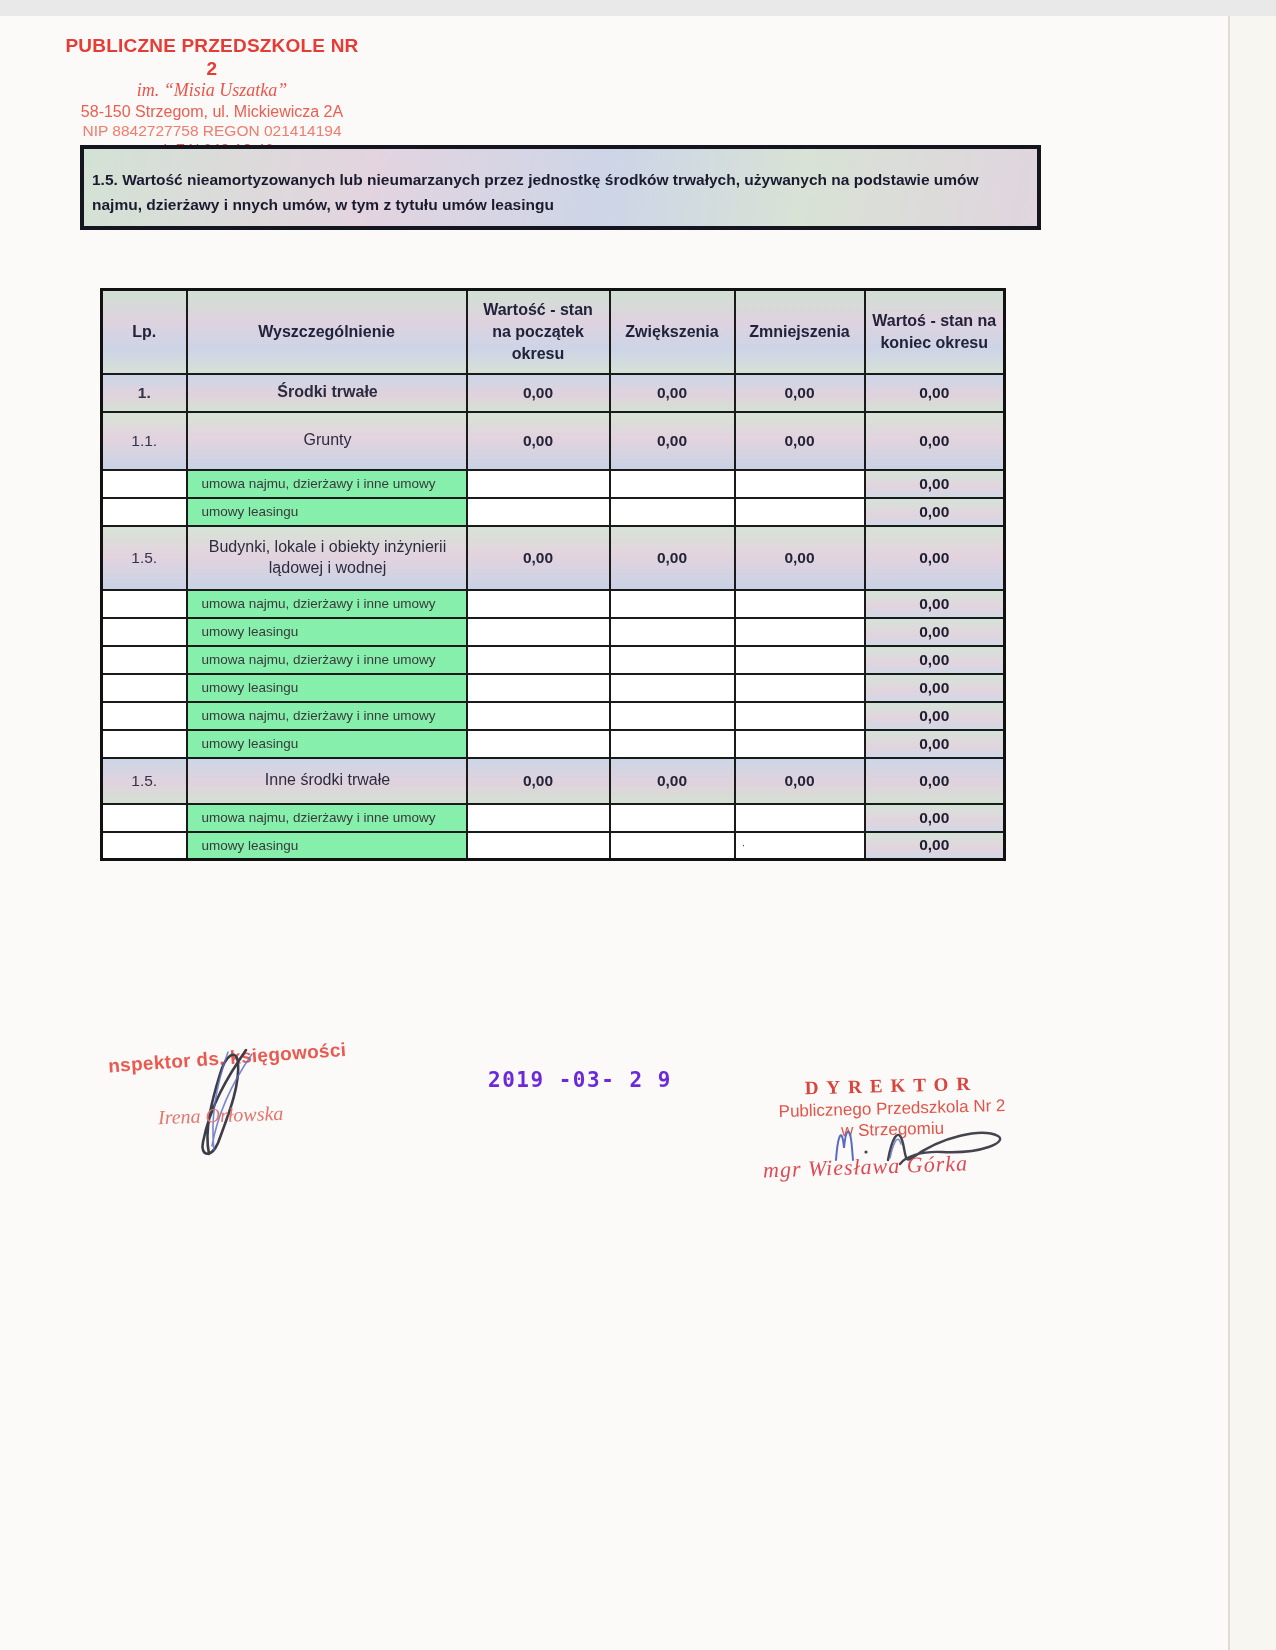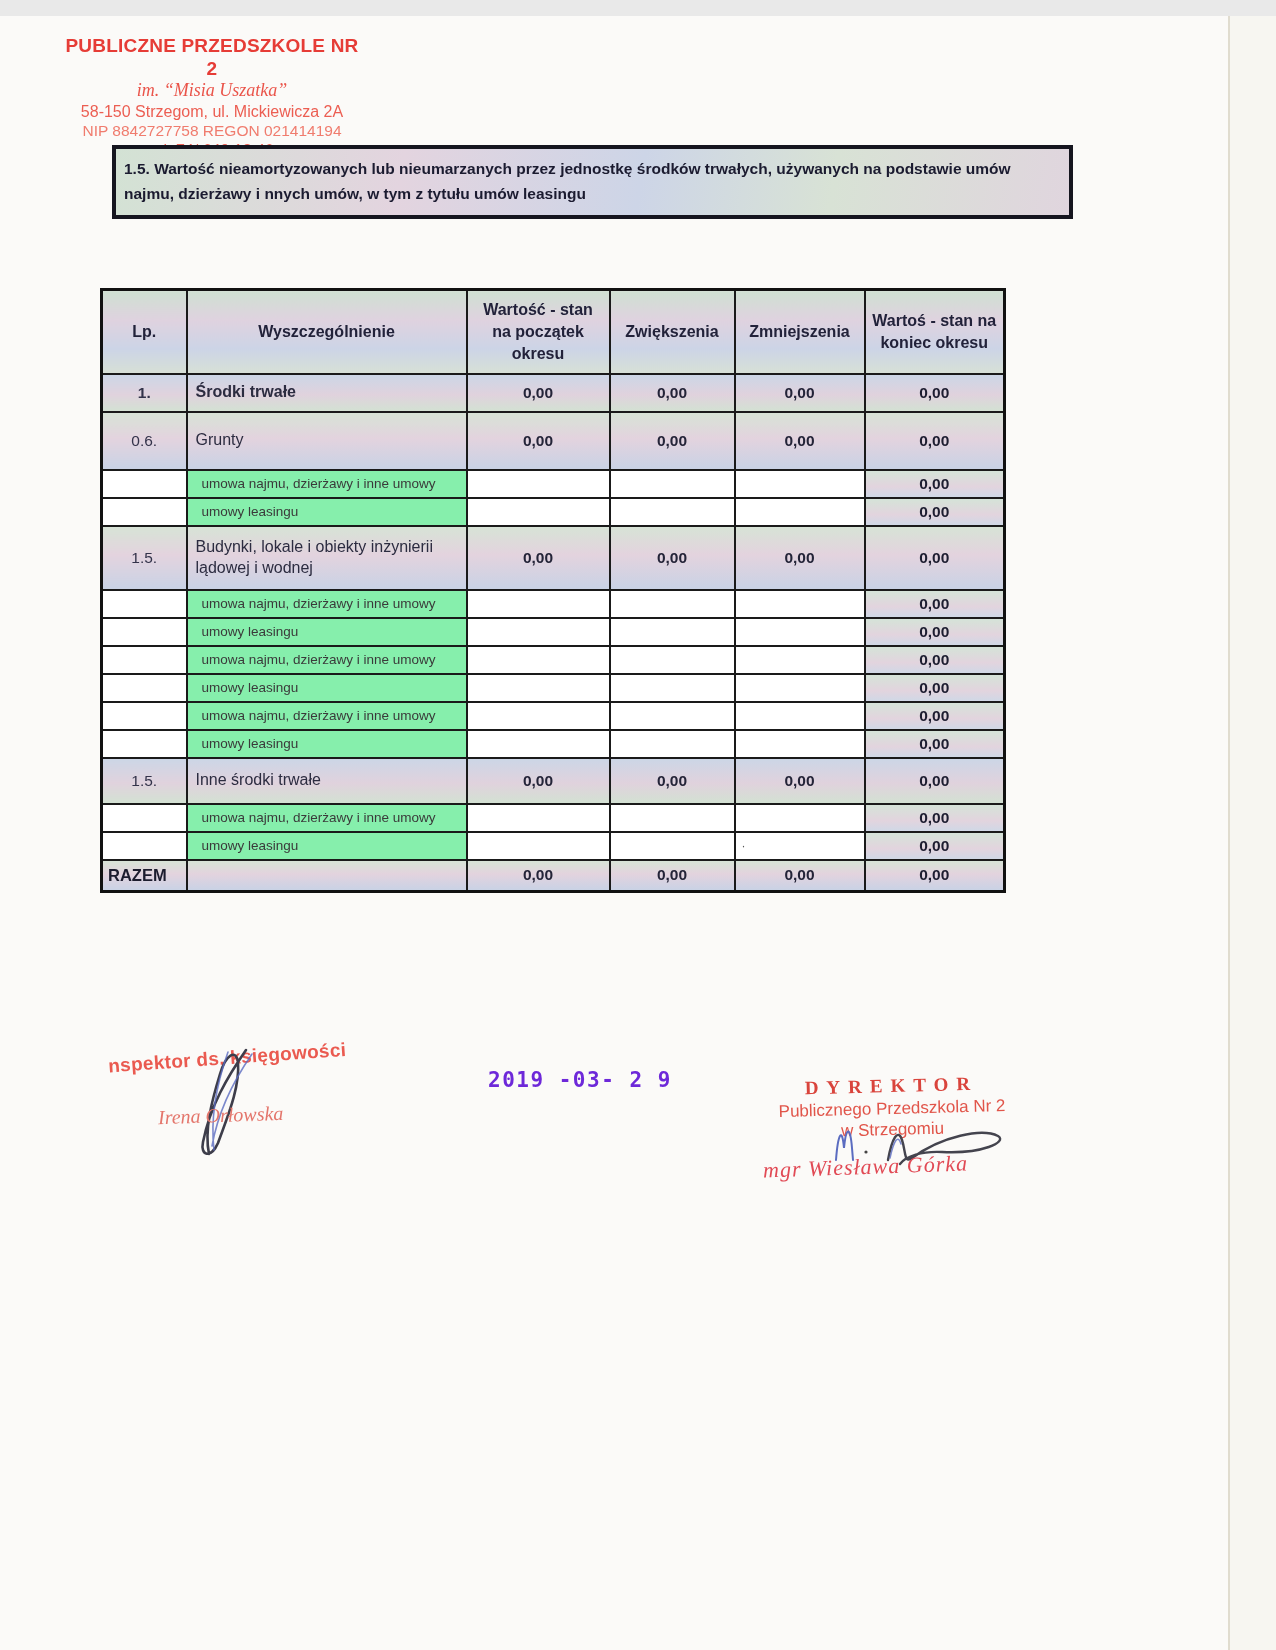--- a/index.html
+++ b/index.html
@@ -17,41 +17,41 @@
   .stamp-top .l4{font-size:15.5px;color:#f07c6e;}
   .stamp-top .l5{font-size:16px;color:#ec5e52;}
 
   
   .g1{background:linear-gradient(180deg,#cfe0d2 0%,#dfd2df 35%,#ccd4e6 70%,#d7e0d6 100%);}
   .g2{background:linear-gradient(180deg,#d7e3d6 0%,#e3d3de 45%,#c9d2e5 100%);}
   .g3{background:linear-gradient(180deg,#ccd6e6 0%,#e0d2dd 55%,#d3e1d3 100%);}
   .gEnd{background:linear-gradient(180deg,#d5e3d8 0%,#e2d4de 60%,#d0d8e6 100%);}
 
   
-  .section-box{position:absolute;left:112px;top:129px;width:935px;border:4px solid #15151f;
+  .section-box{position:absolute;left:80px;top:129px;width:935px;border:4px solid #15151f;
     background:linear-gradient(100deg,#d3e2d4 0%,#e3d4df 30%,#cdd5e7 55%,#d8e2d5 75%,#e0d5de 100%);
-    padding:7px 10px 9px 8px;font-size:15.5px;font-weight:bold;color:#1b1b30;line-height:1.62;}
+    padding:18px 10px 9px 8px;font-size:15.5px;font-weight:bold;color:#1b1b30;line-height:1.62;}
 
   
   .table-title{position:absolute;left:103px;top:217px;width:960px;font-size:16.5px;font-weight:bold;color:#1c1c1c;line-height:1.5;}
 
   
   .asset-table{position:absolute;left:100px;top:272px;border-collapse:collapse;table-layout:fixed;
     font-size:15px;color:#2b2b2b;}
   .asset-table th,.asset-table td{border:2px solid #1a1a1a;padding:1px 6px;overflow:hidden;}
   .asset-table{border:3px solid #111;}
   .asset-table th{font-size:16px;font-weight:bold;color:#22223a;line-height:1.35;text-align:center;}
   .col-lp{width:85px;} .col-name{width:280px;} .col-v1{width:143px;}
   .col-v2{width:125px;} .col-v3{width:130px;} .col-v4{width:140px;}
   tr.hdr{height:84px;}
   tr.rs1{height:38px;} tr.rs2{height:58px;} tr.rsub{height:28px;}
   tr.rs3{height:64px;} tr.rs4{height:34px;} tr.rs5{height:52px;}
   tr.rs6{height:46px;} tr.rtotal{height:32px;}
   td.lp{text-align:center;font-size:15.5px;color:#33334a;}
-  td.name{text-align:left;font-size:16px;color:#2c2c40;padding-left:8px;line-height:1.3;}
+  td.name{text-align:center;font-size:16px;color:#2c2c40;padding-left:8px;line-height:1.3;}
   td.val{text-align:center;font-weight:600;font-size:15.5px;color:#242438;}
   td.val-end{text-align:center;font-weight:bold;font-size:15.5px;color:#1d1d30;}
   tr.bold-row td.name,tr.bold-row td.lp{font-weight:bold;}
   td.sub-name{font-size:13.5px;color:#3a3a3a;padding-left:14px;text-align:left;background:#86efac;}
   td.blank{background:#fff;}
   td.total-lp{font-weight:bold;font-size:16.5px;text-align:left;padding-left:5px;color:#1c1c2e;}
   .dot-mark{font-size:12px;color:#555;font-weight:normal;}
 
   
   .sig-left-title{position:absolute;left:108px;top:1030px;width:270px;font-size:19px;font-weight:600;
@@ -111,21 +111,21 @@
     <tr class="rs1 bold-row">
       <td class="lp g3">1.</td>
       <td class="name g3">Środki trwałe</td>
       <td class="val g3">0,00</td>
       <td class="val g3">0,00</td>
       <td class="val g3">0,00</td>
       <td class="val-end g3">0,00</td>
     </tr>
 
     <tr class="rs2">
-      <td class="lp g2">0.6.</td>
+      <td class="lp g2">1.1.</td>
       <td class="name g2">Grunty</td>
       <td class="val g2">0,00</td>
       <td class="val g2">0,00</td>
       <td class="val g2">0,00</td>
       <td class="val-end g2">0,00</td>
     </tr>
 
     <tr class="rsub">
       <td class="blank"></td>
       <td class="sub-name">umowa najmu, dzierżawy i inne umowy</td>
@@ -229,28 +229,20 @@
 
     <tr class="rsub">
       <td class="blank"></td>
       <td class="sub-name">umowy leasingu</td>
       <td class="blank"></td>
       <td class="blank"></td>
       <td class="blank dot-mark">·</td>
       <td class="val-end gEnd">0,00</td>
     </tr>
 
-    <tr class="rtotal">
-      <td class="total-lp g2">RAZEM</td>
-      <td class="name g2"></td>
-      <td class="val g2">0,00</td>
-      <td class="val g2">0,00</td>
-      <td class="val g2">0,00</td>
-      <td class="val-end g2">0,00</td>
-    </tr>
   </tbody>
     </table>
 
   <div class="sig-left-title">nspektor ds. księgowości</div>
   <svg class="sig-left-svg" width="120" height="118" viewBox="0 0 120 118">
     <path d="M78,4 C60,30 42,60 35,96 C32,110 43,113 50,97 C59,72 72,42 70,16 C68,3 58,8 52,28 C44,54 36,84 41,108" fill="none" stroke="#3d3d4a" stroke-width="2.6" stroke-linecap="round"></path>
     <path d="M84,8 C66,34 50,66 44,100 M60,6 C50,34 42,70 46,104" fill="none" stroke="#5b6cc0" stroke-width="1.6" stroke-linecap="round" opacity="0.8"></path>
   </svg>
   <div class="sig-left-name">Irena Orłowska</div>
 

